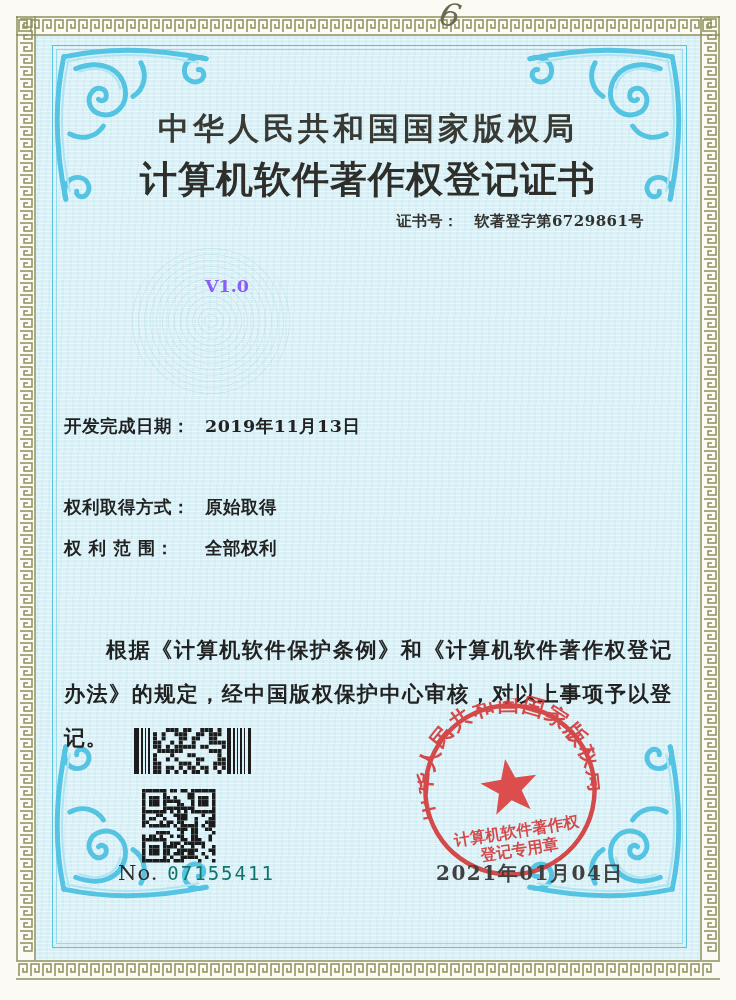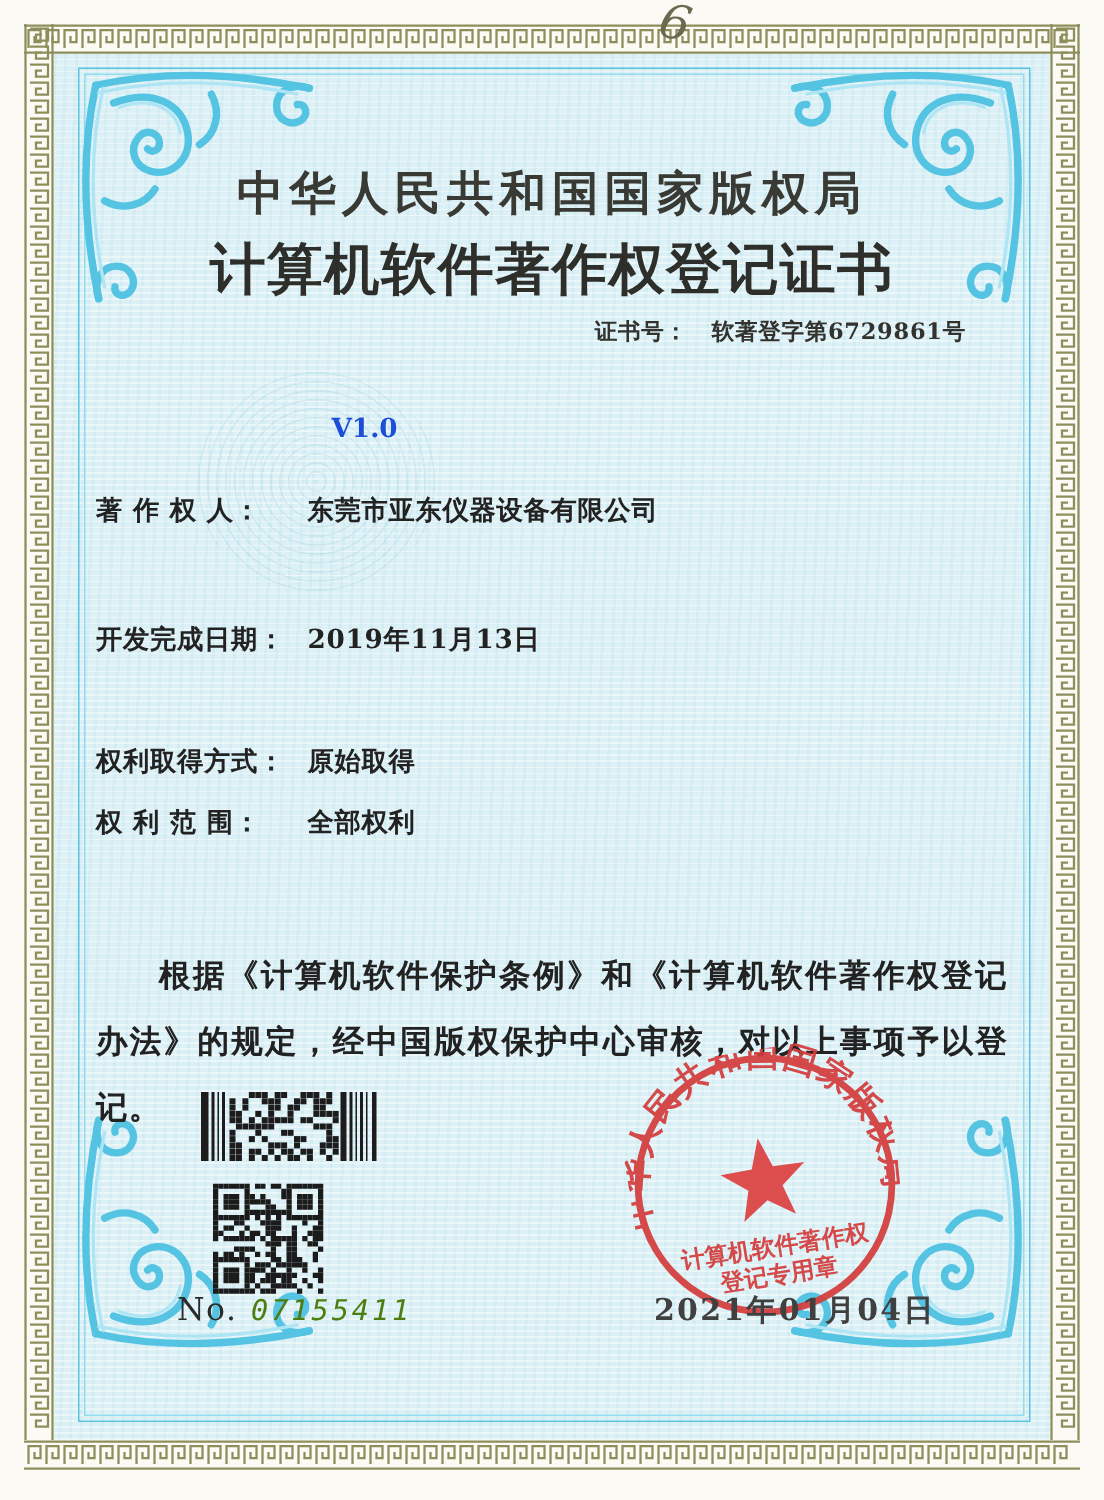--- a/index.html
+++ b/index.html
@@ -54,36 +54,36 @@
     position:absolute; top:212px; right:92px;
     font-size:15px; font-weight:bold; color:#32322e; letter-spacing:.5px;
   }
   .certno .lbl{margin-right:16px;}
   .row{
     position:absolute; left:64px; width:610px;
     font-size:17.5px; font-weight:bold; color:#222; letter-spacing:.5px;
     white-space:nowrap;
   }
   .row .lbl{display:inline-block; min-width:141px;}
-  .v2{position:absolute; left:205px; font-size:17.5px; font-weight:bold; color:#1d4ed8;margin-left:16px;}
+  .v2{position:absolute; left:205px; font-size:17.5px; font-weight:bold; color:#8b5cf6;}
   .statement{
     position:absolute; left:64px; top:628px; width:608px;
     font-size:21px; font-weight:600; color:#222; letter-spacing:.8px;
     line-height:44px; text-indent:2em; text-align:justify;
   }
   
   .barcode{position:absolute; left:134px; top:727px;}
   .qrcode{position:absolute; left:142px; top:789px;}
   .serial{
     position:absolute; left:118px; top:861px;
     font-size:21px; color:#2b2b2b; letter-spacing:1px;
   }
   .serial .num{
     font-family:"DejaVu Sans Mono","Liberation Mono",monospace;
-    font-size:19px; color:#4d7c0f; margin-left:9px; letter-spacing:2px;font-style:italic;
+    font-size:19px; color:#0f766e; margin-left:9px; letter-spacing:2px;
   }
   
   .seal{position:absolute; left:420px; top:700px; width:180px; height:180px;
     transform:rotate(-9deg); opacity:.92;}
   .issue-date{
     position:absolute; left:436px; top:860px;
     font-size:20px; font-weight:bold; color:#404040; letter-spacing:1.5px;
   }
   .hand-mark{
     position:absolute; left:440px; top:-4px;
@@ -159,23 +159,20 @@
 
   <div class="hand-mark">6</div>
 
   <div class="authority">中华人民共和国国家版权局</div>
   <div class="cert-title">计算机软件著作权登记证书</div>
   <div class="certno">
     <span class="lbl">证书号：</span><span>软著登字第6729861号</span>
   </div>
 
   <div class="v2" style="top:276px">V1.0</div>
-  <div class="row" style="top:328px">
-    <span class="lbl">著 作 权 人：</span><span>东莞市亚东仪器设备有限公司</span>
-  </div>
   <div class="row" style="top:414px">
     <span class="lbl">开发完成日期：</span><span>2019年11月13日</span>
   </div>
   <div class="row" style="top:495px">
     <span class="lbl">权利取得方式：</span><span>原始取得</span>
   </div>
   <div class="row" style="top:536px">
     <span class="lbl">权 利 范 围：</span><span>全部权利</span>
   </div>
 

